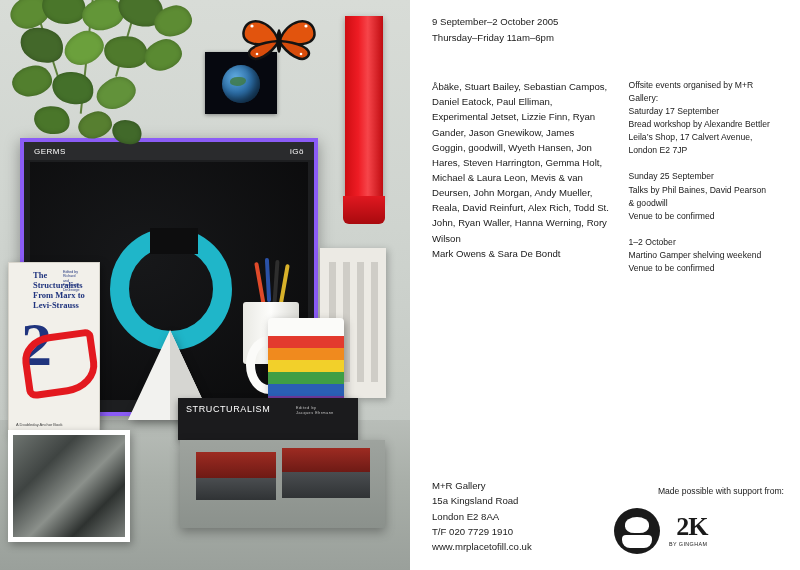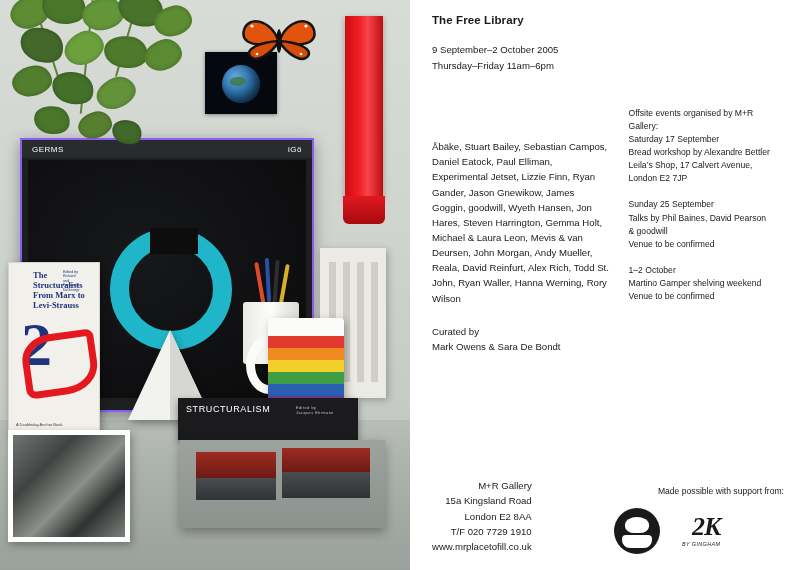--- a/index.html
+++ b/index.html
@@ -45,21 +45,21 @@
     background: linear-gradient(180deg, #b8bdb8 0%, #a9afa9 40%, #9aa09b 100%);
   }
   
   .monitor {
     position: absolute;
     left: 20px;
     top: 138px;
     width: 290px;
     height: 270px;
     background: #1d1e20;
-    border: 2px solid #8b5cf6;
+    border: 4px solid #8b5cf6;
     box-shadow: 0 4px 14px rgba(0,0,0,.35);
     text-align: right;
   }
   .monitor-bezel-top {
     position: absolute;
     left: 0; right: 0; top: 0;
     height: 18px;
     background: #2a2b2d;
     color: #ffffff;
     font-size: 8px;
@@ -405,21 +405,20 @@
     line-height: 1.62;
     margin: 0;
   }
   .cols {
     display: flex;
     margin-top: 34px;
     gap: 18px;
   }
   .col-left {
     width: 186px;
-    margin-top: 32px;
   }
   .col-right {
     width: 160px;
   }
   .names {
     font-size: 9.6px;
     line-height: 1.58;
     margin: 0;
   }
   .curated-label {
@@ -454,22 +453,21 @@
     text-align: right;
     width: 170px;
   }
   .support-label {
     font-size: 8.6px;
     margin-bottom: 12px;
   }
   .logos {
     display: flex;
     align-items: center;
-    gap: 22px;
-    font-style: italic;
+    gap: 9px;
   }
   .logo-circle {
     width: 46px;
     height: 46px;
     border-radius: 50%;
     background: #1a1a1a;
     position: relative;
     overflow: hidden;
   }
   .logo-circle::before {
@@ -621,49 +619,47 @@
     </div>
 
     <div class="tray"></div>
     <div class="redbox" style="left:196px; top:452px; width:80px; height:26px;"></div>
     <div class="redbox" style="left:282px; top:448px; width:88px; height:24px;"></div>
     <div class="slate" style="left:196px; top:478px; width:80px; height:22px;"></div>
     <div class="slate" style="left:282px; top:472px; width:88px; height:26px;"></div>
   </div>
 
   <div class="panel">
-    <h1 class="title">The Free Library</h1>
 
     <p class="meta-line">9 September–2 October 2005</p>
     <p class="meta-line">Thursday–Friday 11am–6pm</p>
 
     <div class="cols">
       <div class="col-left">
         <p class="names">Åbäke, Stuart Bailey, Sebastian Campos, Daniel Eatock, Paul Elliman, Experimental Jetset, Lizzie Finn, Ryan Gander, Jason Gnewikow, James Goggin, goodwill, Wyeth Hansen, Jon Hares, Steven Harrington, Gemma Holt, Michael &amp; Laura Leon, Mevis &amp; van Deursen, John Morgan, Andy Mueller, Reala, David Reinfurt, Alex Rich, Todd St. John, Ryan Waller, Hanna Werning, Rory Wilson</p>
-        <p class="curated-label">Curated by</p>
         <p class="curated-names">Mark Owens &amp; Sara De Bondt</p>
       </div>
       <div class="col-right">
         <p class="side-block" style="white-space:pre-line;">Offsite events organised by M+R Gallery:
 Saturday 17 September
 Bread workshop by Alexandre Bettler
 Leila’s Shop, 17 Calvert Avenue,
 London E2 7JP</p>
         <p class="side-block" style="white-space:pre-line;">Sunday 25 September
 Talks by Phil Baines, David Pearson
 &amp; goodwill
 Venue to be confirmed</p>
         <p class="side-block" style="white-space:pre-line;">1–2 October
 Martino Gamper shelving weekend
 Venue to be confirmed</p>
       </div>
     </div>
 
     <div class="footer">
-      <div class="address" style="white-space:pre-line;text-align:right;">M+R Gallery
+      <div class="address" style="white-space:pre-line;">M+R Gallery
 15a Kingsland Road
 London E2 8AA
 T/F 020 7729 1910
 www.mrplacetofill.co.uk</div>
       <div class="support">
         <div class="support-label">Made possible with support from:</div>
         <div class="logos">
           <div class="logo-circle"></div>
           <div class="logo-2k">
             <div class="logo-2k-main">2K</div>

